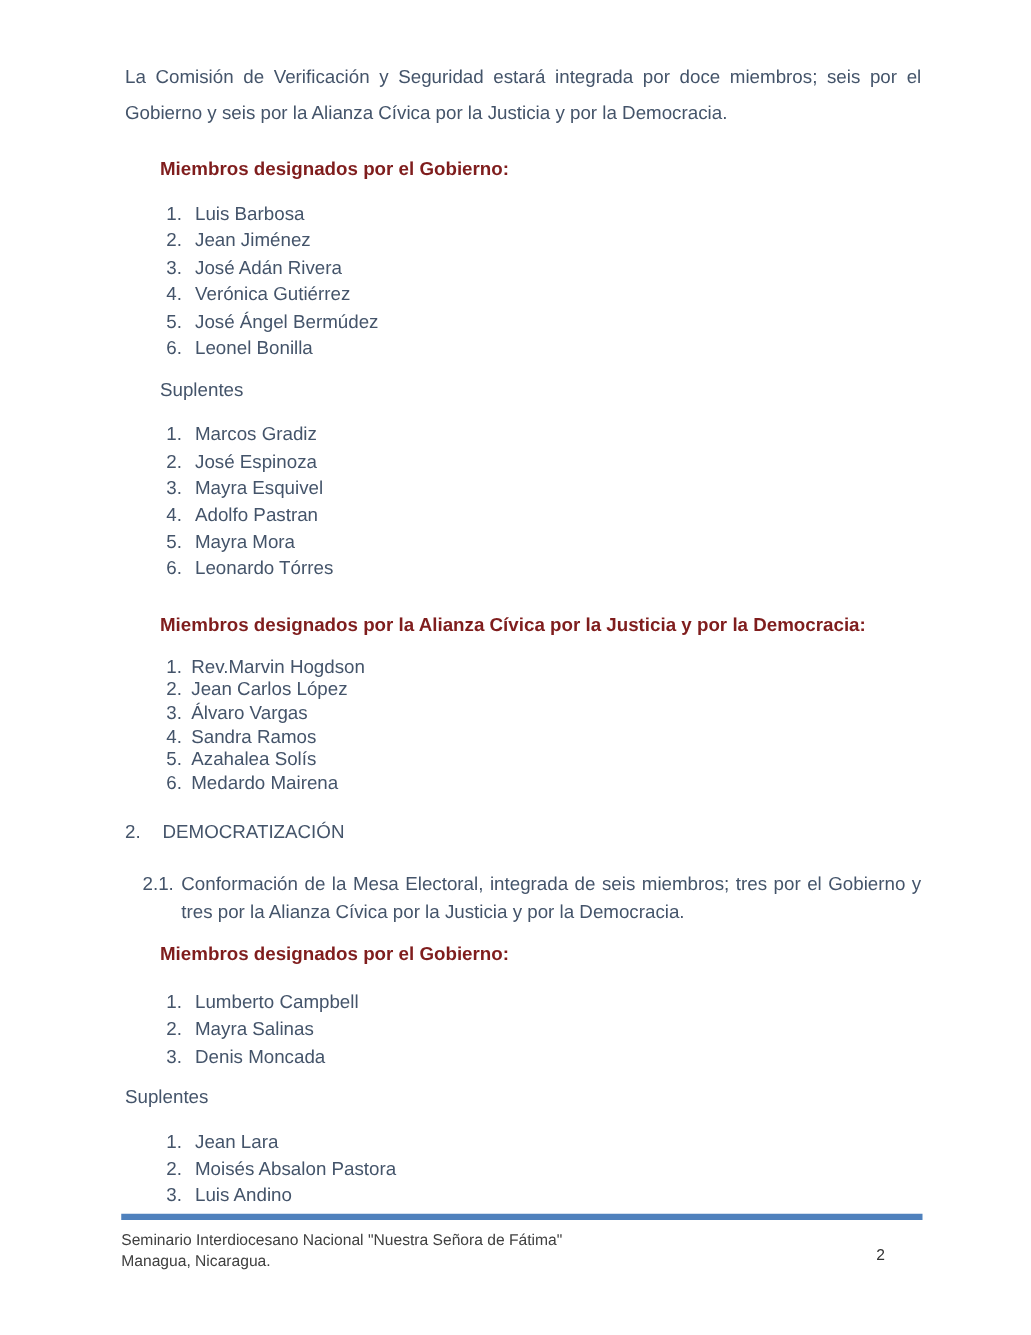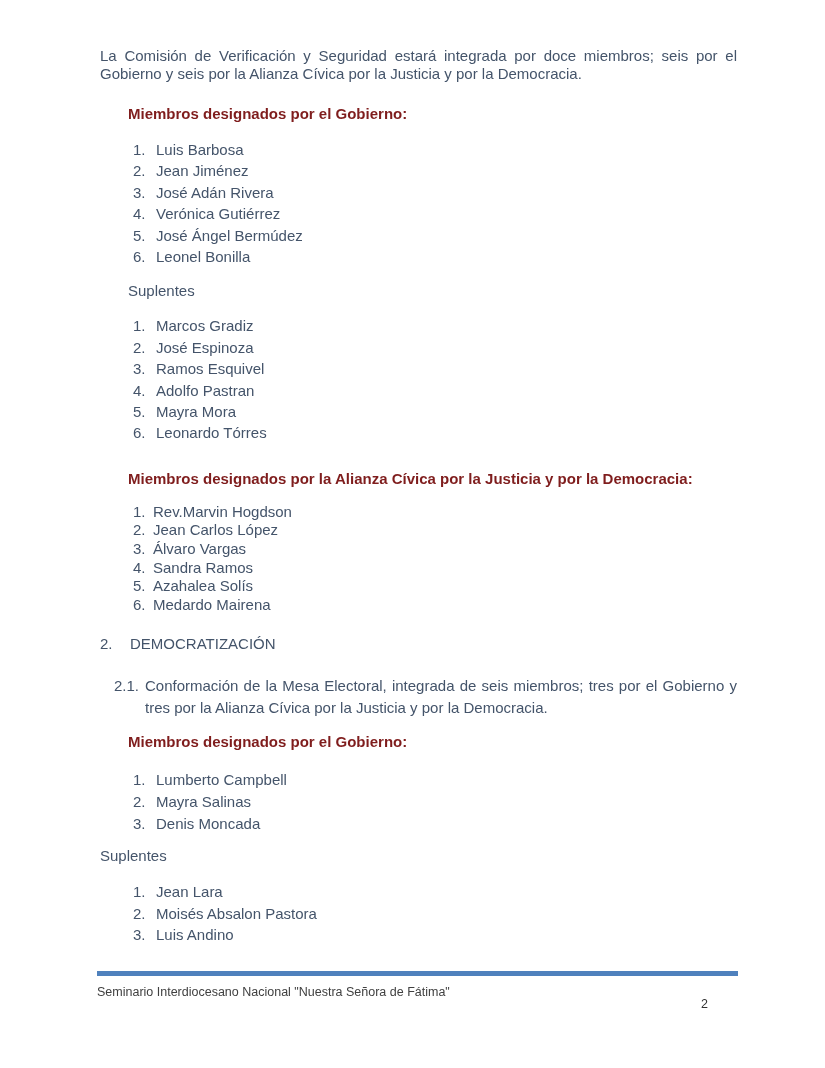--- a/index.html
+++ b/index.html
@@ -15,21 +15,21 @@
   }
   .content {
     position: absolute;
     left: 100px;
     right: 88px;
     top: 47px;
   }
   .intro {
     margin: 0;
     text-align: justify;
-    line-height: 18px;
+    line-height: 29px;
   }
   .sec-heading {
     margin: 20px 0 0 28px;
     line-height: 21px;
     font-weight: bold;
     color: #7f1d1d;
   }
   .sec-heading.alianza { margin-top: 24px; }
   .sec-heading.gov2 { margin-top: 13px; }
   .member-list { margin: 15px 0 0 33px; }
@@ -133,21 +133,21 @@
       <div class="row">
           <span class="num">1.</span>
           <span>Marcos Gradiz</span>
         </div>
       <div class="row">
           <span class="num">2.</span>
           <span>José Espinoza</span>
         </div>
       <div class="row">
           <span class="num">3.</span>
-          <span>Ramos Esquivel</span>
+          <span>Mayra Esquivel</span>
         </div>
       <div class="row">
           <span class="num">4.</span>
           <span>Adolfo Pastran</span>
         </div>
       <div class="row">
           <span class="num">5.</span>
           <span>Mayra Mora</span>
         </div>
       <div class="row">
@@ -227,15 +227,16 @@
           <span class="num">3.</span>
           <span>Luis Andino</span>
         </div>
     </div>
 
   </div>
 
   <div class="footer-rule"></div>
   <div class="footer-text">
     <div>Seminario Interdiocesano Nacional "Nuestra Señora de Fátima"</div>
+    <div>Managua, Nicaragua.</div>
   </div>
   <div class="page-number">2</div>
 </div>
 
 </body></html>

